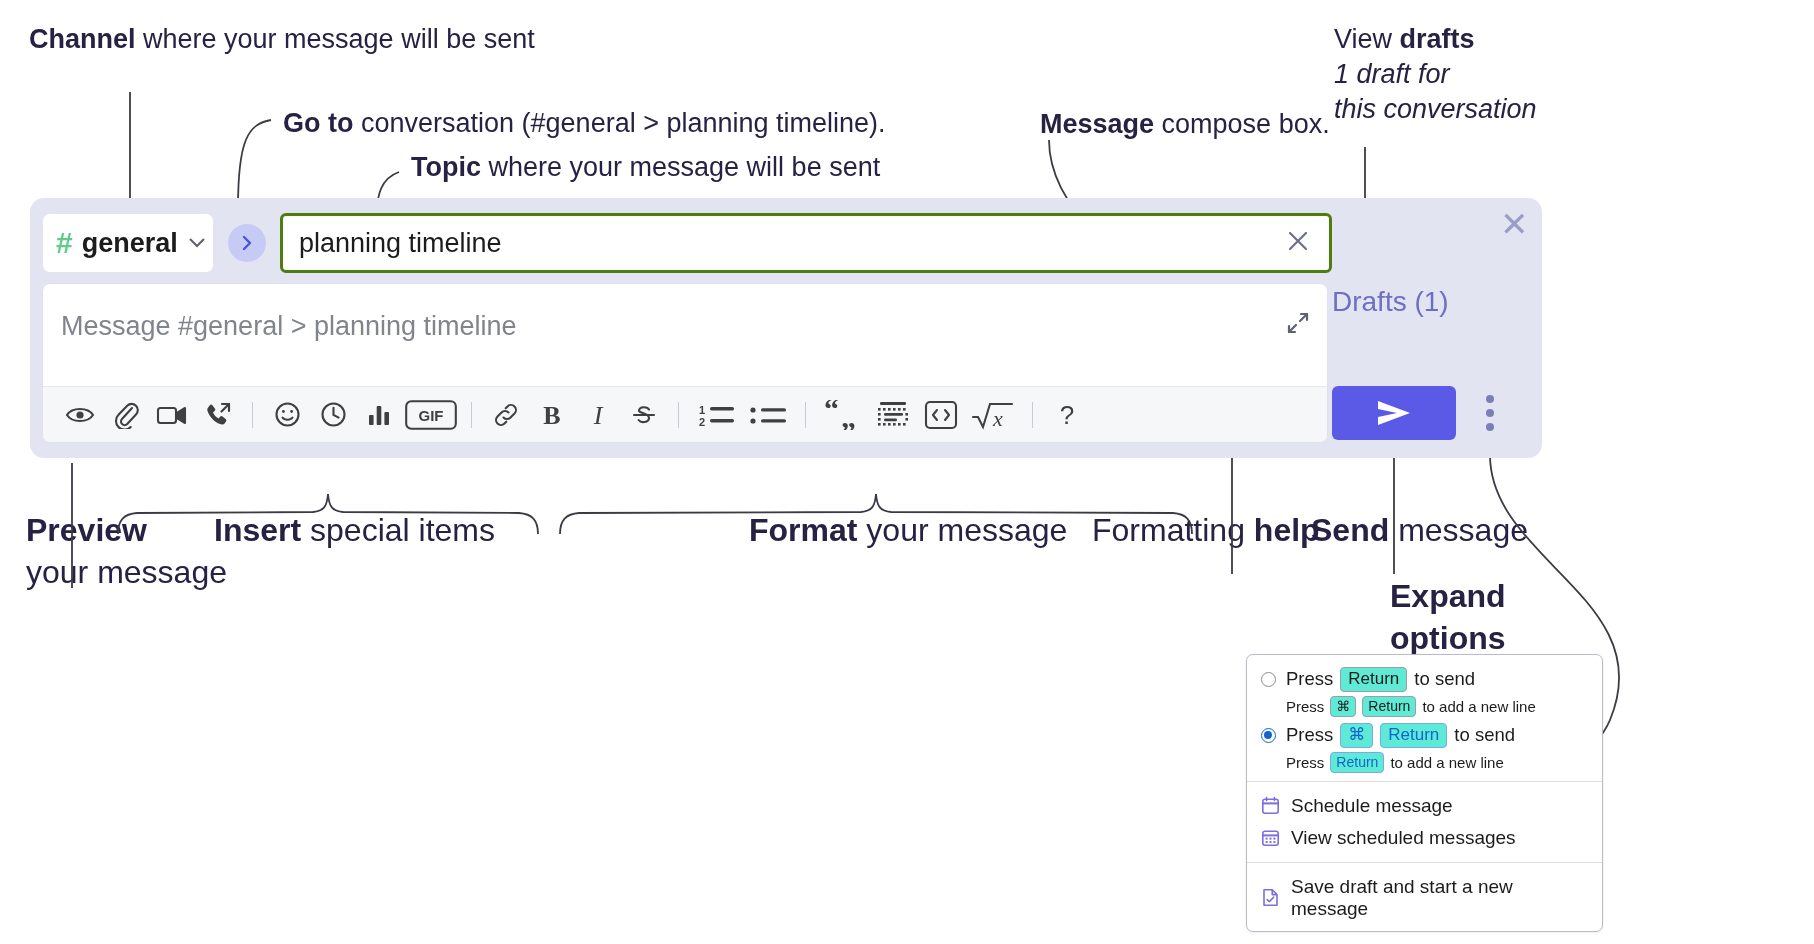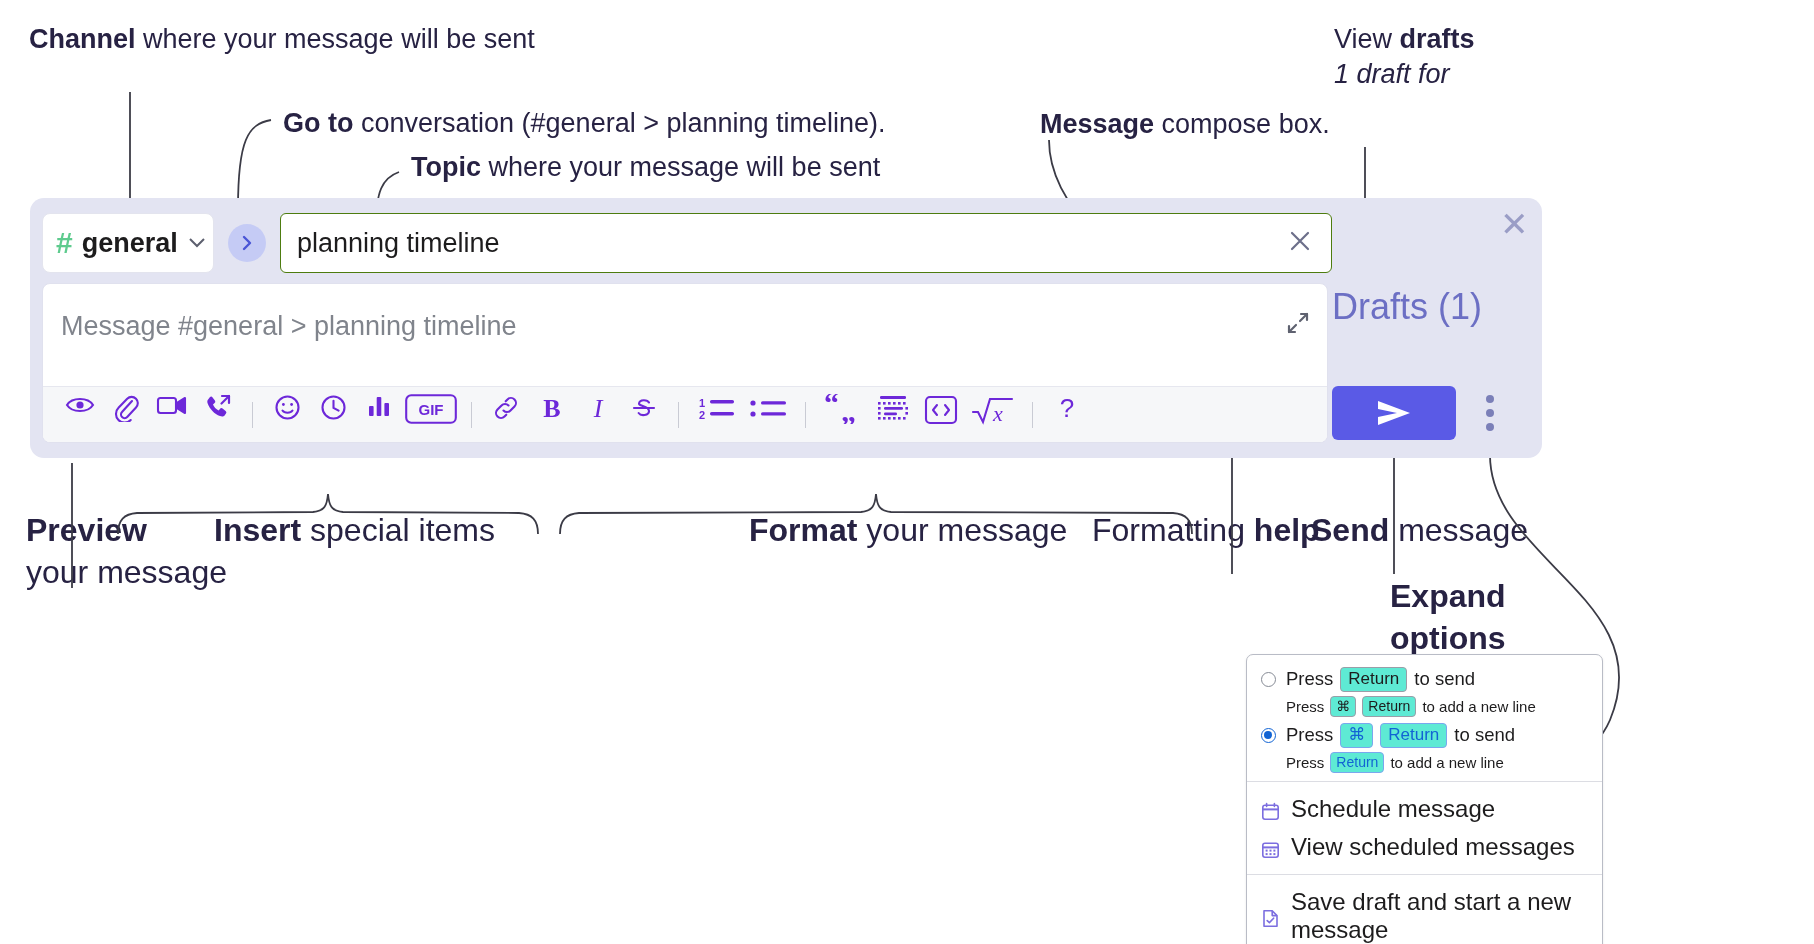--- a/index.html
+++ b/index.html
@@ -37,21 +37,21 @@
   }
   .hash { font-size:30px; font-weight:700; color:#5ecb8e; line-height:1; }
   .chan-name{ font-size:27px; color:#1d1c1d;font-weight:bold; }
   .chev{ margin-left:auto; color:#5c5f6e; font-size:17px; line-height:1; }
   .goto-btn{
     width:38px; height:38px; border-radius:50%; background:#c5cbf5;
     display:flex; align-items:center; justify-content:center;
     margin:0 14px; color:#4a55d6; font-size:21px; font-weight:700;
   }
   .topic-field{
-    width:1052px; height:60px; background:#fff; border:1px solid #4d7c0f; border-radius:6px;
+    width:1052px; height:60px; background:#fff; border:3px solid #4d7c0f; border-radius:6px;
     display:flex; align-items:center; padding:0 16px;
   }
   .topic-text{ font-size:27px; color:#1d1c1d; }
   .topic-x{ margin-left:auto; color:#6c6f8a; font-size:32px; line-height:1; font-weight:300;}
 
   
   .msg-box{
     position:absolute; left:42px; top:283px; width:1286px; height:160px;
     background:#fff; border:1px solid #e0e1ee; border-radius:8px; overflow:hidden;
   }
@@ -59,37 +59,37 @@
     position:absolute; left:18px; top:27px; font-size:27px; color:#80848c;
   }
   .expand-ic{ position:absolute; right:16px; top:26px; width:26px; height:26px; color:#5f6270; }
 
   .msg-toolbar{
     position:absolute; left:0; bottom:0; width:100%; height:56px;
     background:#f6f7f9; border-top:1px solid #e6e7ef;
     display:flex; align-items:center; padding:0 14px; gap:0;
   }
   .tb-ic{
-    width:46px; height:42px; display:flex; align-items:flex-start; justify-content:center;
-    color:#6d28d9;
+    width:46px; height:42px; display:flex; align-items:center; justify-content:center;
+    color:#404040;
   }
   .tb-sep{ width:1px; height:26px; background:#c9cbd4; margin:0 11px; }
 
   .send-btn{
     position:absolute; left:1332px; top:386px; width:124px; height:54px;
     background:#5a5ae6; border-radius:6px; display:flex; align-items:center; justify-content:center;
   }
   .kebab{
     position:absolute; left:1478px; top:390px; width:24px; height:46px;
     display:flex; flex-direction:column; align-items:center; justify-content:center; gap:6px;
   }
   .kebab i{ display:block; width:8px; height:8px; border-radius:50%; background:#7b7fb8; }
 
   .drafts-link{
-    position:absolute; left:1332px; top:286px; font-size:36px; color:#6c6fc4;
+    position:absolute; left:1332px; top:286px; font-size:28px; color:#6c6fc4;
   }
   .panel-x{
     position:absolute; left:1500px; top:207px; font-size:34px; color:#9a9dc6; font-weight:300; line-height:1;
   }
 
   
   .menu{
     position:absolute; left:1246px; top:654px; width:357px;
     background:#fff; border:1px solid #b9bcc6; border-radius:7px;
     box-shadow:0 1px 3px rgba(0,0,0,.08);
@@ -107,21 +107,21 @@
   }
   .menu-txt{ font-size:18.5px; color:#1d1c1d; display:flex; align-items:center; gap:7px; }
   .menu-sub{ font-size:15px; color:#1d1c1d; display:flex; align-items:center; gap:6px; padding-left:39px; margin:2px 0 4px; }
   .key{
     display:inline-block; border:1px solid #9a9ea8; border-radius:4px; background:#5eead4;
     padding:0 7px; font-size:17px; line-height:1.35; color:#1d1c1d;
   }
   .key.sm{ font-size:14px; padding:0 5px; }
   .key.blue{ border-color:#7aa7ee; color:#1264d4; }
   .menu-div{ height:1px; background:#dcdde3; margin:8px 0; }
-  .menu-item{ display:flex; align-items:center; gap:11px; padding:5px 14px; font-size:24px; color:#1d1c1d; }
+  .menu-item{ display:flex; align-items:center; gap:11px; padding:5px 14px; font-size:19px; color:#1d1c1d; }
   .mic{ width:19px; height:19px; color:#7c6ee0; flex:none; }
 </style>
 </head>
 <body>
 
 <div class="stage">
 
   <div class="anno a-lg" style="left:29px; top:22px;">
     <div><b>Channel</b><span> where your message will be sent</span></div>
   </div>
@@ -134,20 +134,21 @@
     <b>Topic</b><span> where your message will be sent</span>
   </div>
 
   <div class="anno a-lg" style="left:1040px; top:107px;">
     <b>Message</b><span> compose box.</span>
   </div>
 
   <div class="anno a-lg" style="left:1334px; top:22px;">
     <div><span>View </span><b>drafts</b></div>
     <div><i>1 draft for</i></div>
+    <div><i>this conversation</i></div>
   </div>
 
   <div class="anno a-md" style="left:26px; top:510px;">
     <div><b>Preview</b></div>
     <div><span>your message</span></div>
   </div>
 
   <div class="anno a-md" style="left:214px; top:510px;">
     <b>Insert</b><span> special items</span>
   </div>

